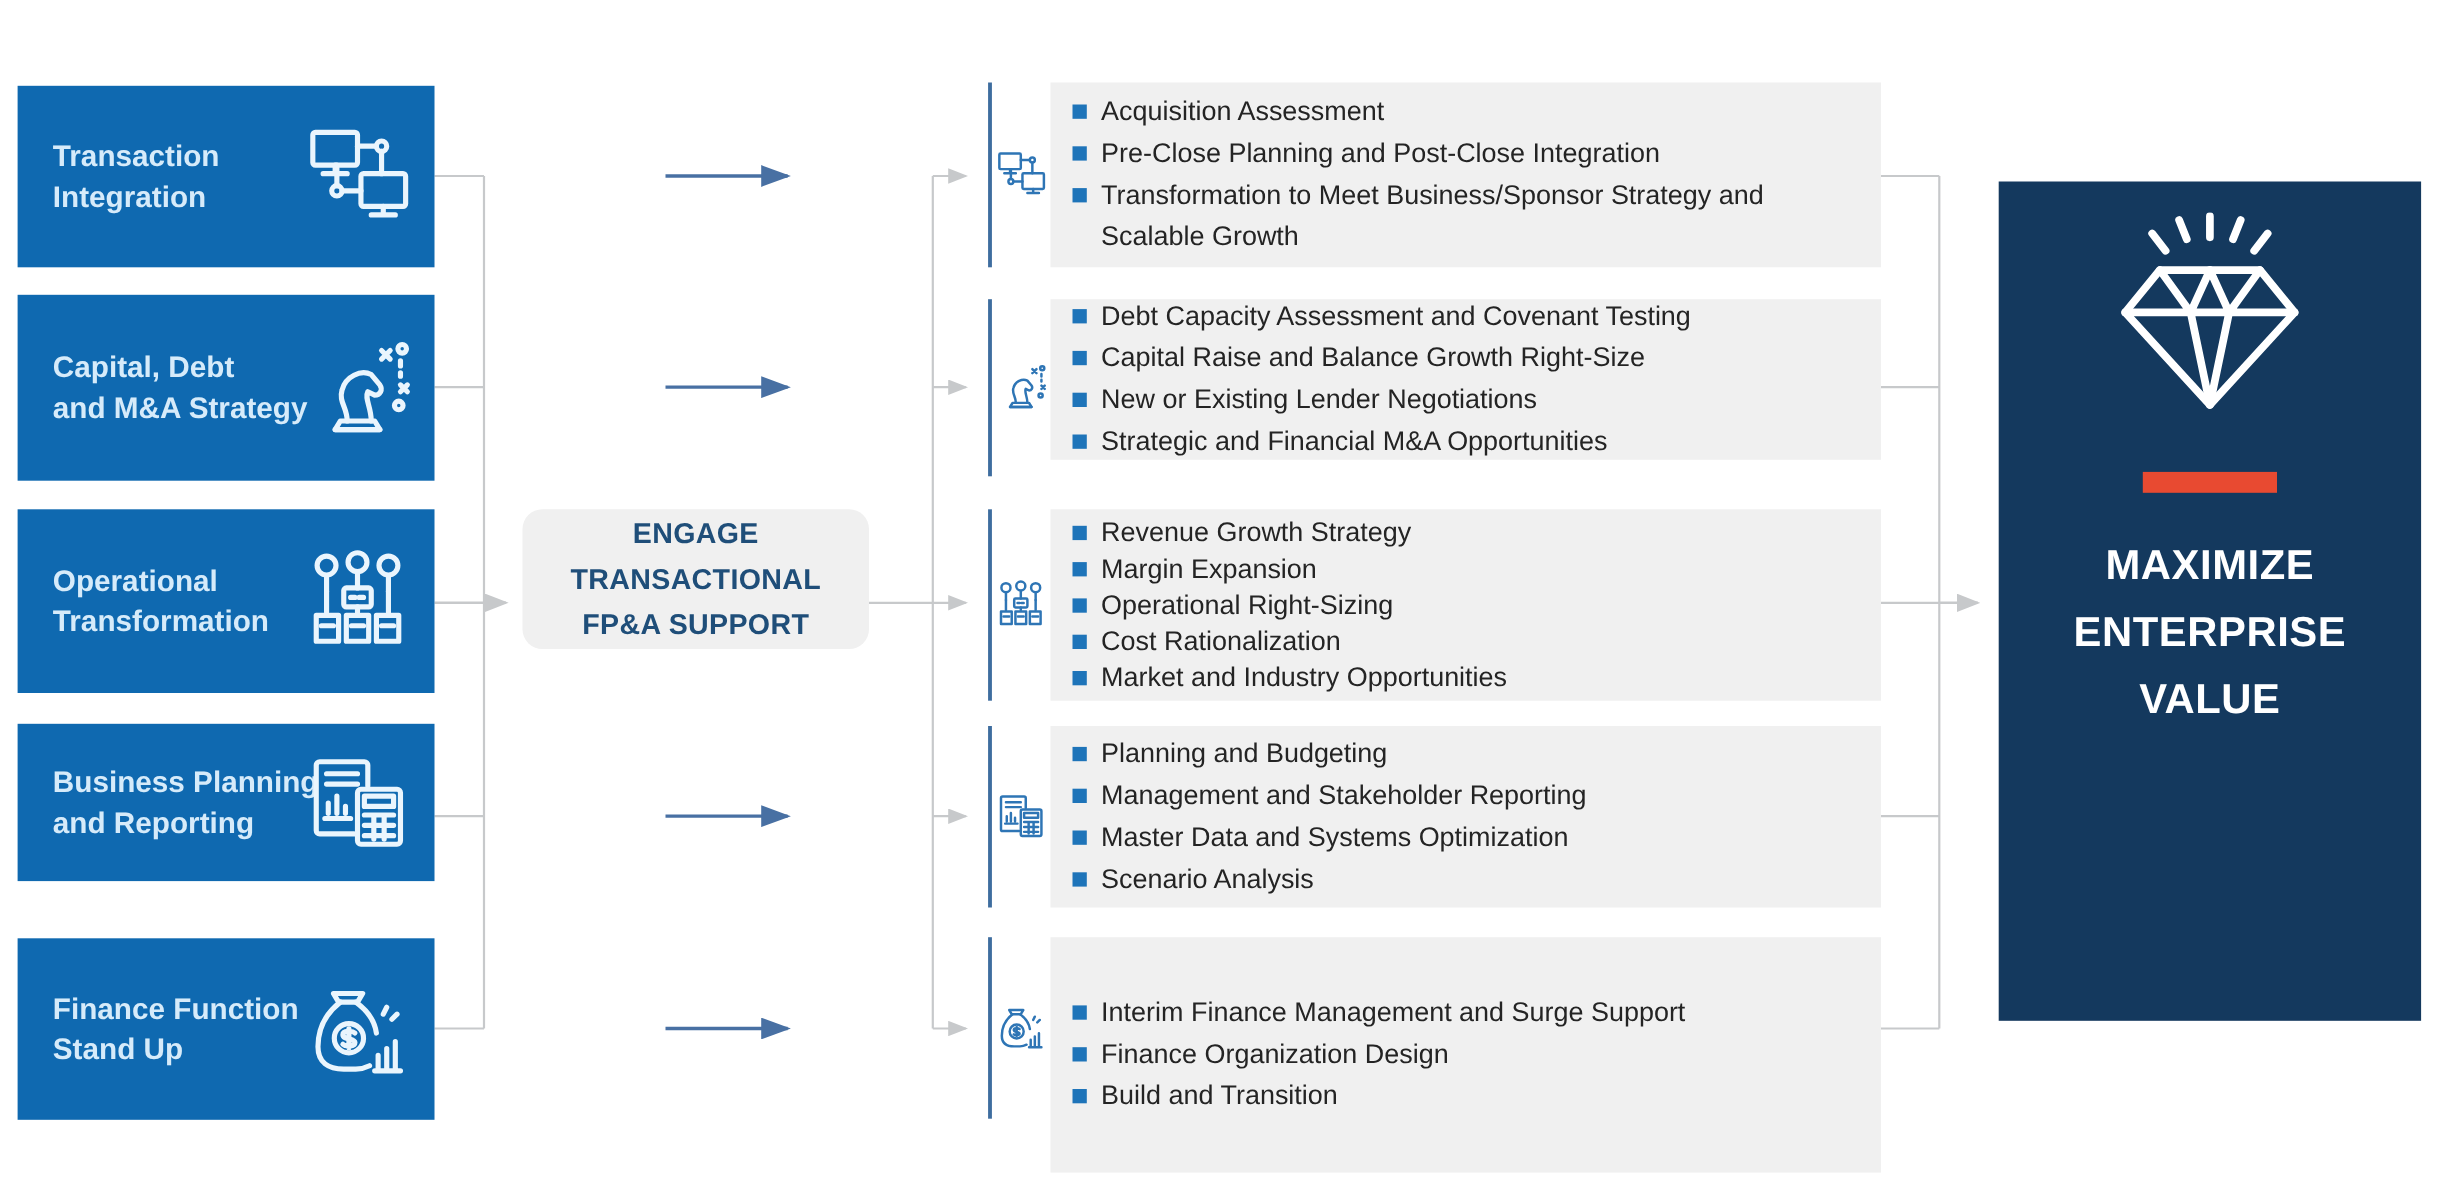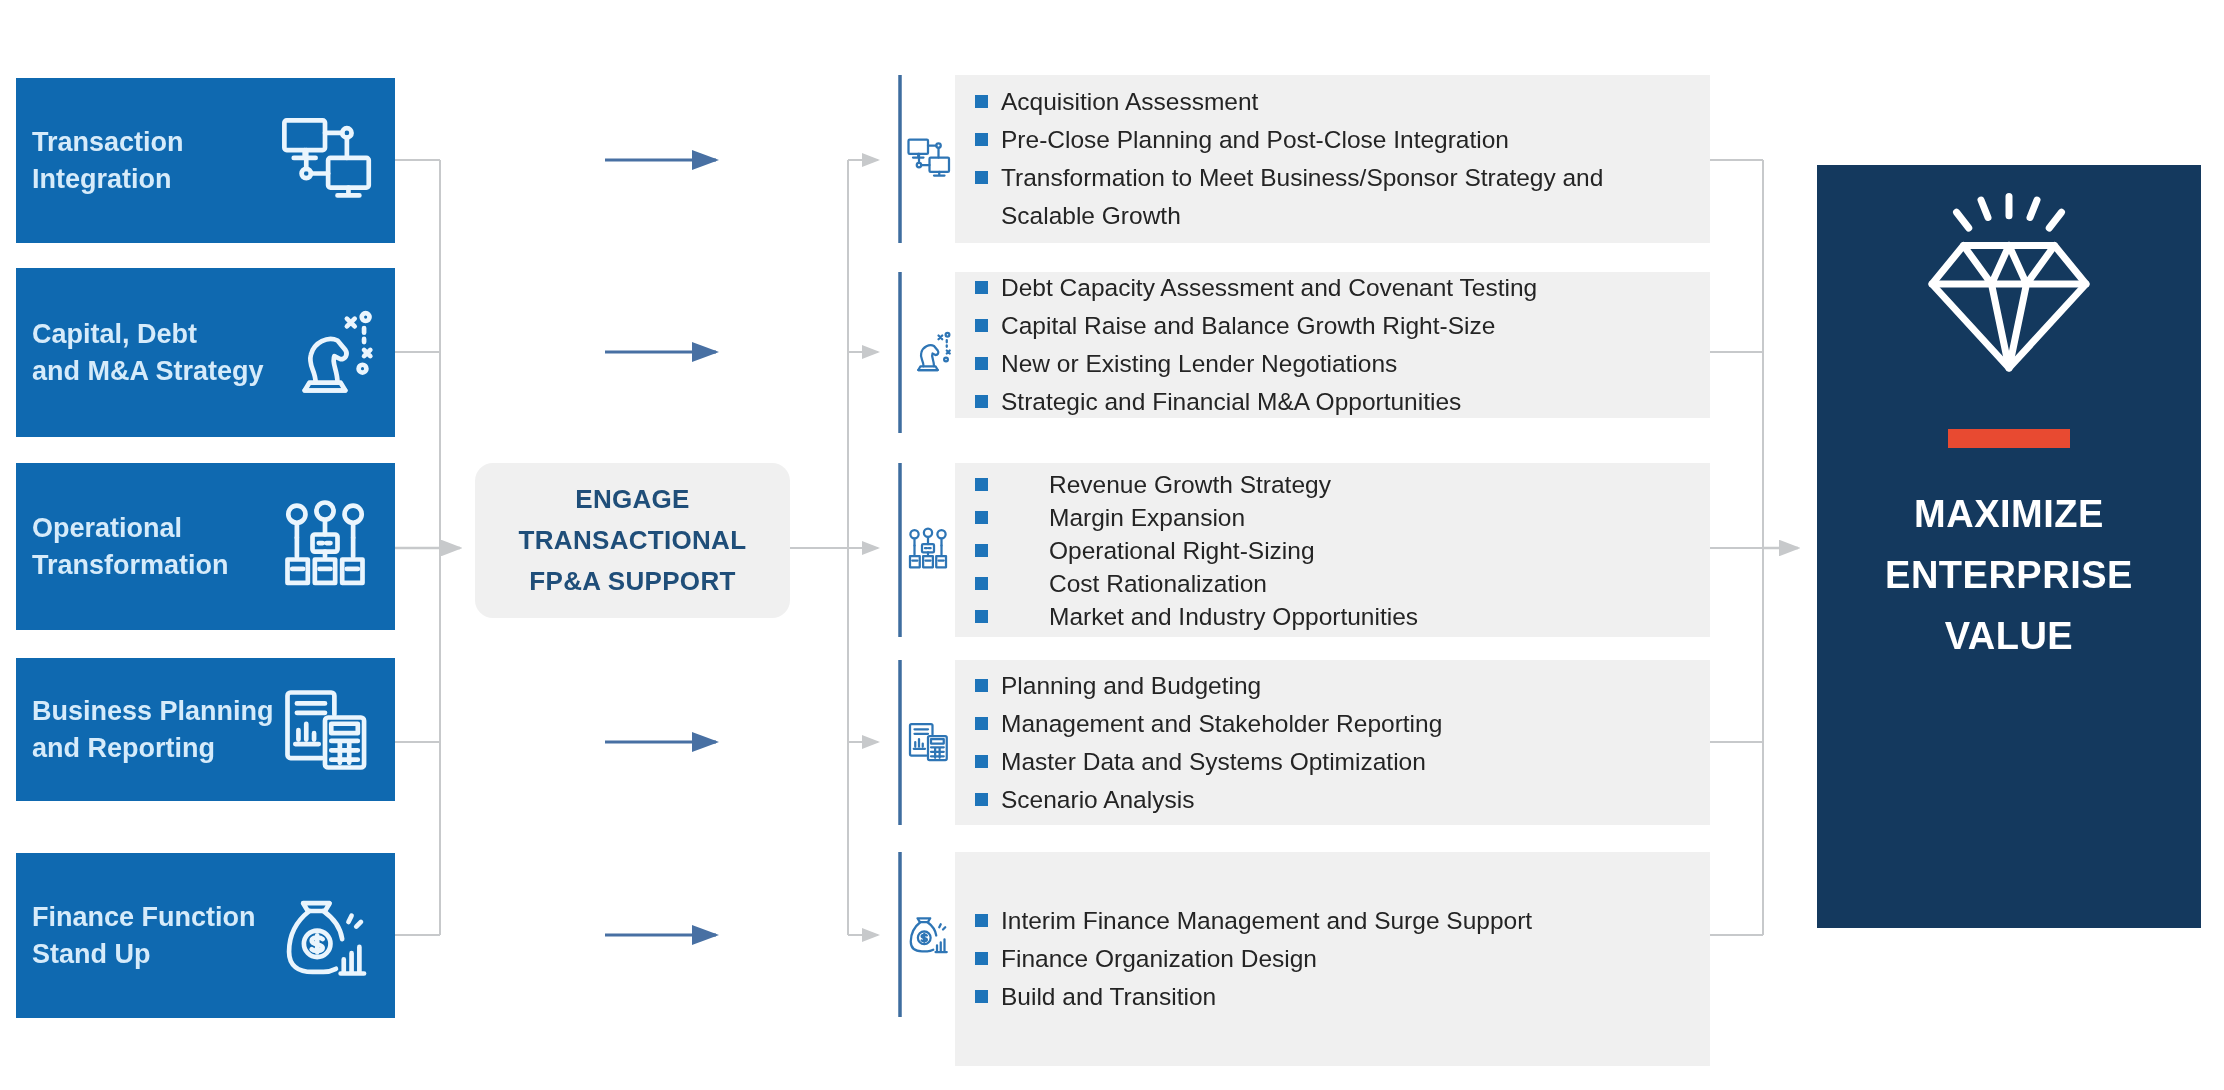--- a/index.html
+++ b/index.html
@@ -14,43 +14,43 @@
   
   .wires{position:absolute;left:0;top:0;width:2224px;height:1090px;}
   .c-gray{stroke:var(--connector-gray);stroke-width:2;fill:none;}
   .c-gray-big{stroke:var(--connector-gray);stroke-width:2.4;fill:none;}
   .c-blue{stroke:var(--steel-blue);stroke-width:3;fill:none;}
   .seg-blue{stroke:var(--segment-blue);stroke-width:3.5;fill:none;}
 
   
   .left-box{position:absolute;left:16px;width:379px;background:var(--primary-blue);
     display:flex;align-items:center;}
-  .left-box .label{padding-left:16px;font-size:27px;font-weight:700;line-height:37px;
+  .left-box .label{padding-left:32px;font-size:27px;font-weight:700;line-height:37px;
     color:var(--left-text);white-space:pre-line;max-width:245px;}
   .left-box .box-icon{position:absolute;right:20px;top:50%;transform:translateY(-50%);
     width:100px;height:100px;color:#eaf5fd;}
   .lb1{top:78px;height:165px}.lb2{top:268px;height:169px}.lb3{top:463px;height:167px}
   .lb4{top:658px;height:143px}.lb5{top:853px;height:165px}
 
   
-  .engage{position:absolute;left:475px;top:463px;width:315px;height:155px;
+  .engage{position:absolute;left:475px;top:463px;width:315px;height:127px;
     background:var(--light-gray-box);display:flex;align-items:center;justify-content:center;border-radius:18px;}
   .engage .label{font-size:26px;font-weight:700;line-height:41px;color:var(--engage-text);
     text-align:center;white-space:pre-line;letter-spacing:.3px;}
 
   
   .row-box{position:absolute;left:955px;width:755px;background:var(--light-gray-box);box-sizing:border-box;}
   .rr1{top:75px;height:168px}.rr2{top:272px;height:146px}.rr3{top:463px;height:174px}
   .rr4{top:660px;height:165px}.rr5{top:852px;height:214px}
   .row-box ul{list-style:none;margin:0;padding:8px 39px 8px 20px;height:100%;box-sizing:border-box;
     display:flex;flex-direction:column;justify-content:center;}
   .row-box li{display:flex;align-items:flex-start;font-size:24.5px;line-height:38px;color:var(--list-text);}
   .row-box .bullet{flex:0 0 13px;width:13px;height:13px;background:var(--bullet-blue);
     margin:12px 13px 0 0;}
-  .row-box.tight li{line-height:33px;gap:48px;}
+  .row-box.tight li{line-height:33px;}
   .row-box.tight .bullet{margin-top:10px;}
   .row-icon{position:absolute;left:904px;width:48px;height:48px;color:var(--icon-blue);}
   .ri1{top:135px}.ri2{top:328px}.ri3{top:526px}.ri4{top:718px}.ri5{top:910px}
 
   
   .outcome{position:absolute;left:1817px;top:165px;width:384px;height:763px;
     background:var(--dark-navy);display:flex;flex-direction:column;align-items:center;
     padding-top:28px;box-sizing:border-box;}
   .outcome .diamond{width:212px;height:196px;color:#ffffff;margin-bottom:40px;}
   .outcome .red-bar{width:122px;height:19px;background:var(--accent-red);margin-bottom:36px;}

